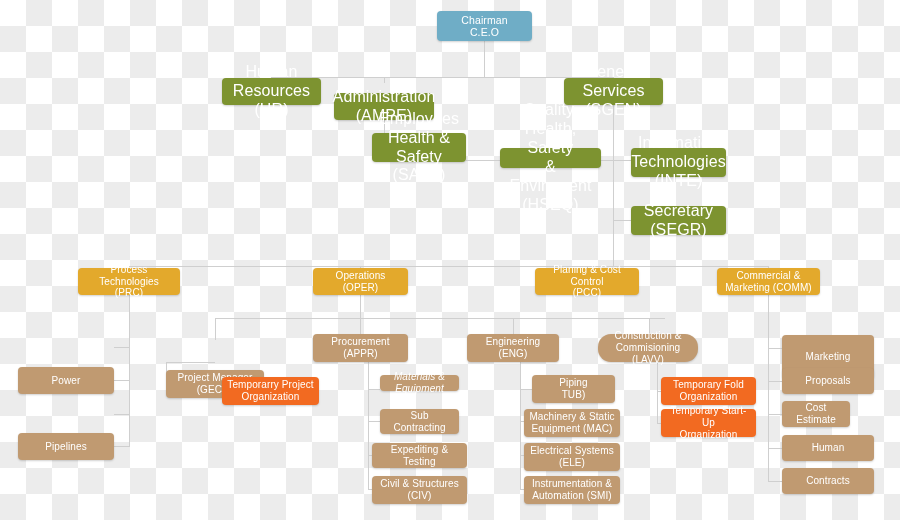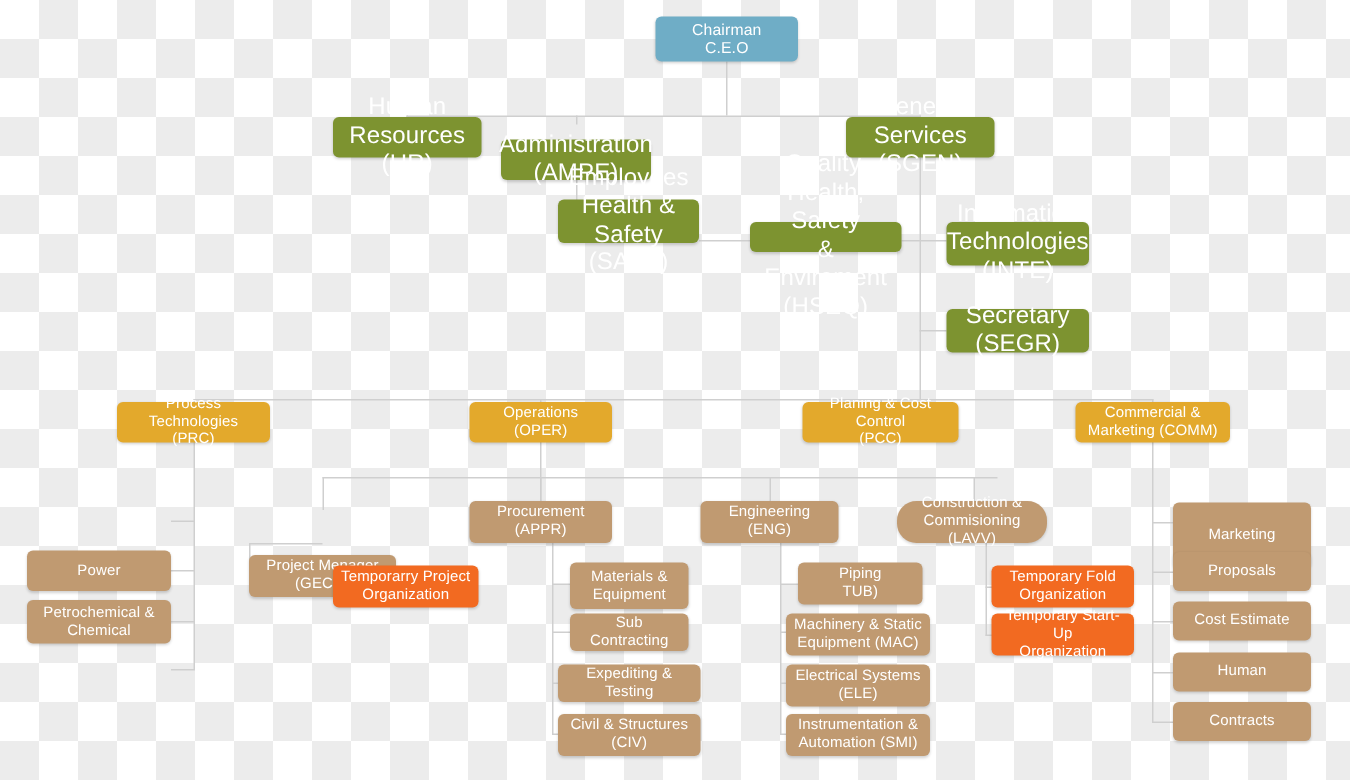--- a/index.html
+++ b/index.html
@@ -148,33 +148,32 @@
   <div class="node lvl-div" style="left:313px;top:268px;width:95px;height:27px;">Operations
 (OPER)</div>
 
   <div class="node lvl-div" style="left:535px;top:268px;width:104px;height:27px;">Planing &amp; Cost Control
 (PCC)</div>
 
   <div class="node lvl-div" style="left:717px;top:268px;width:103px;height:27px;">Commercial &amp;
 Marketing (COMM)</div>
 
   <div class="node lvl-unit" style="left:18px;top:367px;width:96px;height:27px;">Power</div>
-  <div class="node lvl-unit" style="left:18px;top:400px;width:96px;height:29px;">Petrochemical &amp;
-Chemical</div>
+  <div class="node lvl-unit" style="left:18px;top:433px;width:96px;height:27px;">Pipelines</div>
 
   <div class="node lvl-unit" style="left:166px;top:334px;width:98px;height:28px;margin-top:36px;">Project Menager
 (GECO)</div>
 
   <div class="node lvl-temp" style="left:222px;top:377px;width:97px;height:28px;">Temporarry Project
 Organization</div>
 
   <div class="node lvl-unit" style="left:313px;top:334px;width:95px;height:28px;">Procurement
 (APPR)</div>
 
-  <div class="node lvl-unit" style="left:380px;top:375px;width:79px;height:31px;">Materials &amp;
+  <div class="node lvl-unit" style="left:380px;top:375px;width:79px;height:16px;font-style:italic;">Materials &amp;
 Equipment</div>
   <div class="node lvl-unit" style="left:380px;top:409px;width:79px;height:25px;">Sub Contracting</div>
   <div class="node lvl-unit" style="left:372px;top:443px;width:95px;height:25px;">Expediting &amp; Testing</div>
   <div class="node lvl-unit" style="left:372px;top:476px;width:95px;height:28px;">Civil &amp; Structures
 (CIV)</div>
 
   <div class="node lvl-unit" style="left:467px;top:334px;width:92px;height:28px;">Engineering
 (ENG)</div>
 
   <div class="node lvl-unit" style="left:532px;top:375px;width:83px;height:28px;">Piping
@@ -189,17 +188,17 @@
   <div class="node lvl-unit" style="left:598px;top:334px;width:100px;height:28px;border-radius:13px;">Construction &amp;
 Commisioning (LAVV)</div>
 
   <div class="node lvl-temp" style="left:661px;top:377px;width:95px;height:28px;">Temporary Fold
 Organization</div>
   <div class="node lvl-temp" style="left:661px;top:409px;width:95px;height:28px;">Temporary Start-Up
 Organization</div>
 
   <div class="node lvl-unit" style="left:782px;top:335px;width:92px;height:44px;">Marketing</div>
   <div class="node lvl-unit" style="left:782px;top:368px;width:92px;height:26px;">Proposals</div>
-  <div class="node lvl-unit" style="left:782px;top:401px;width:92px;height:26px;">Cost Estimate</div>
+  <div class="node lvl-unit" style="left:782px;top:401px;width:68px;height:26px;">Cost Estimate</div>
   <div class="node lvl-unit" style="left:782px;top:435px;width:92px;height:26px;">Human</div>
   <div class="node lvl-unit" style="left:782px;top:468px;width:92px;height:26px;">Contracts</div>
 
 </div>
 
 </body></html>

